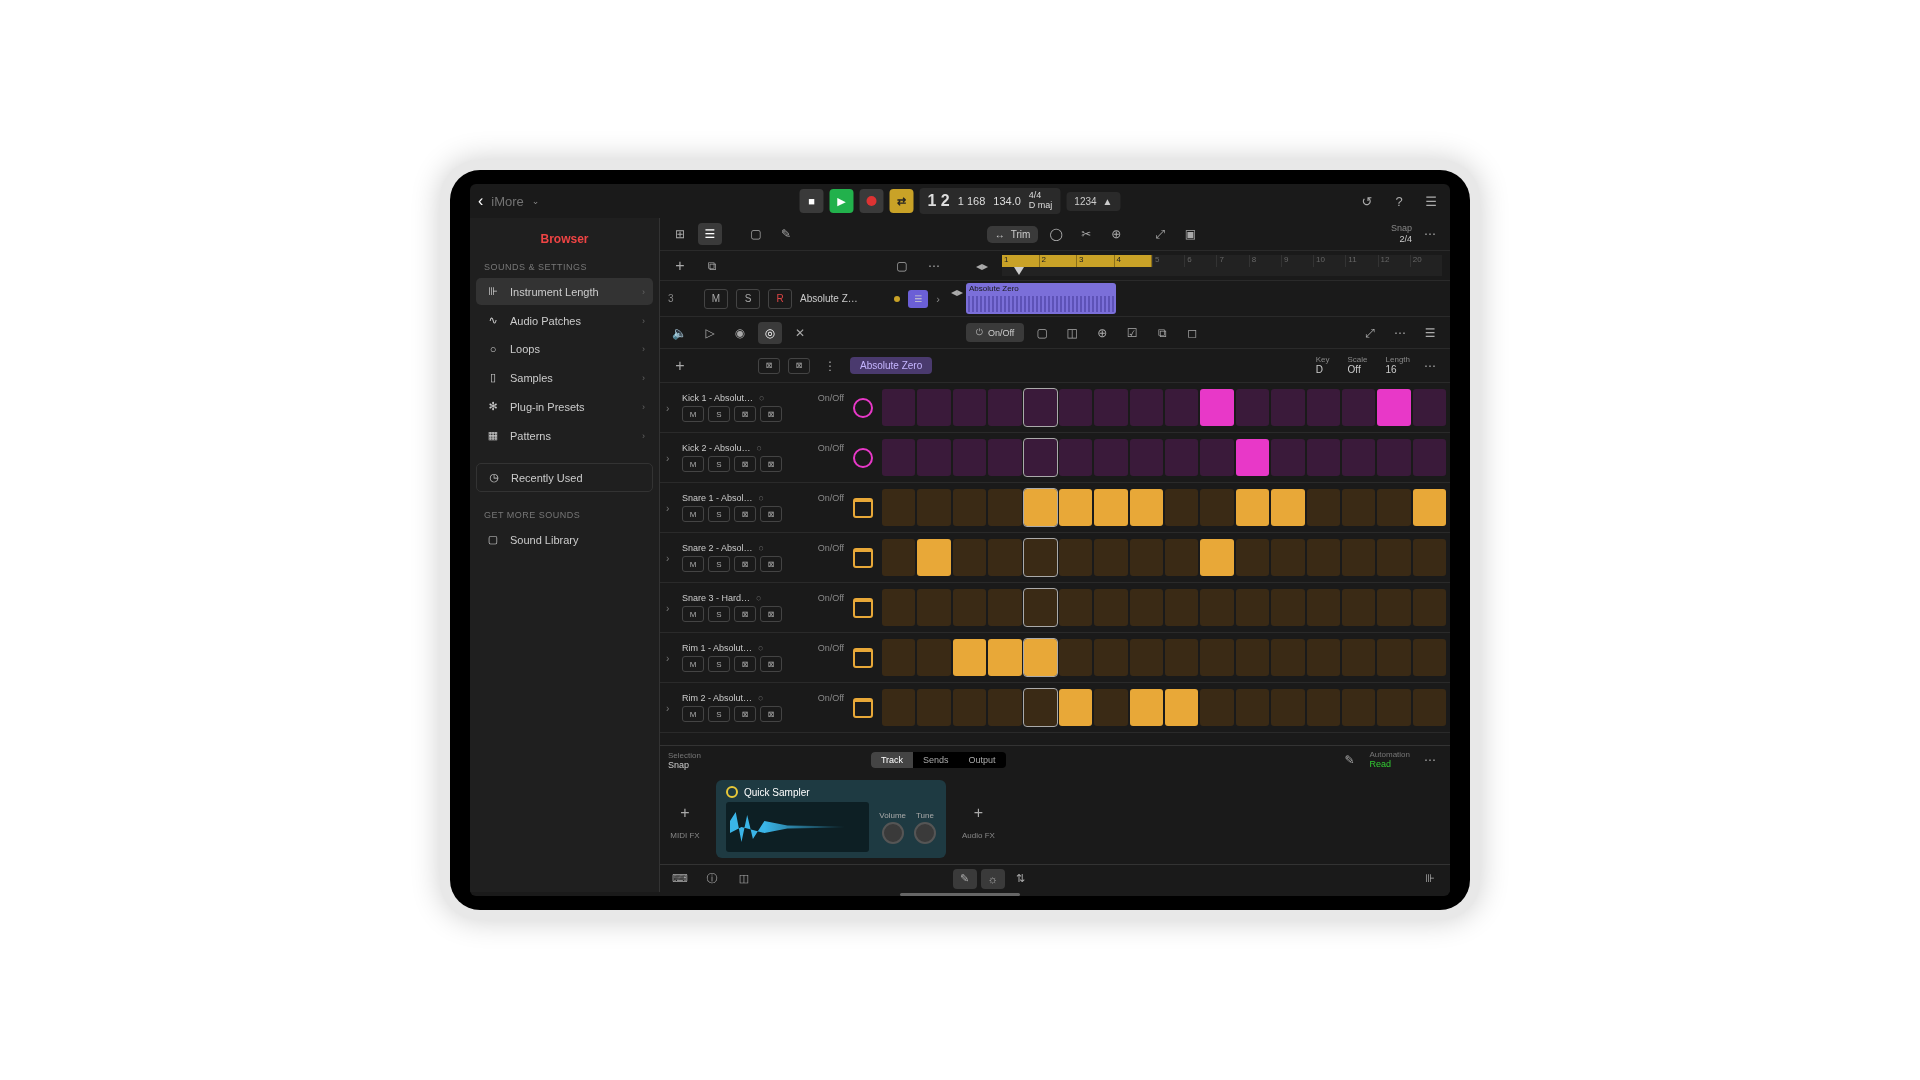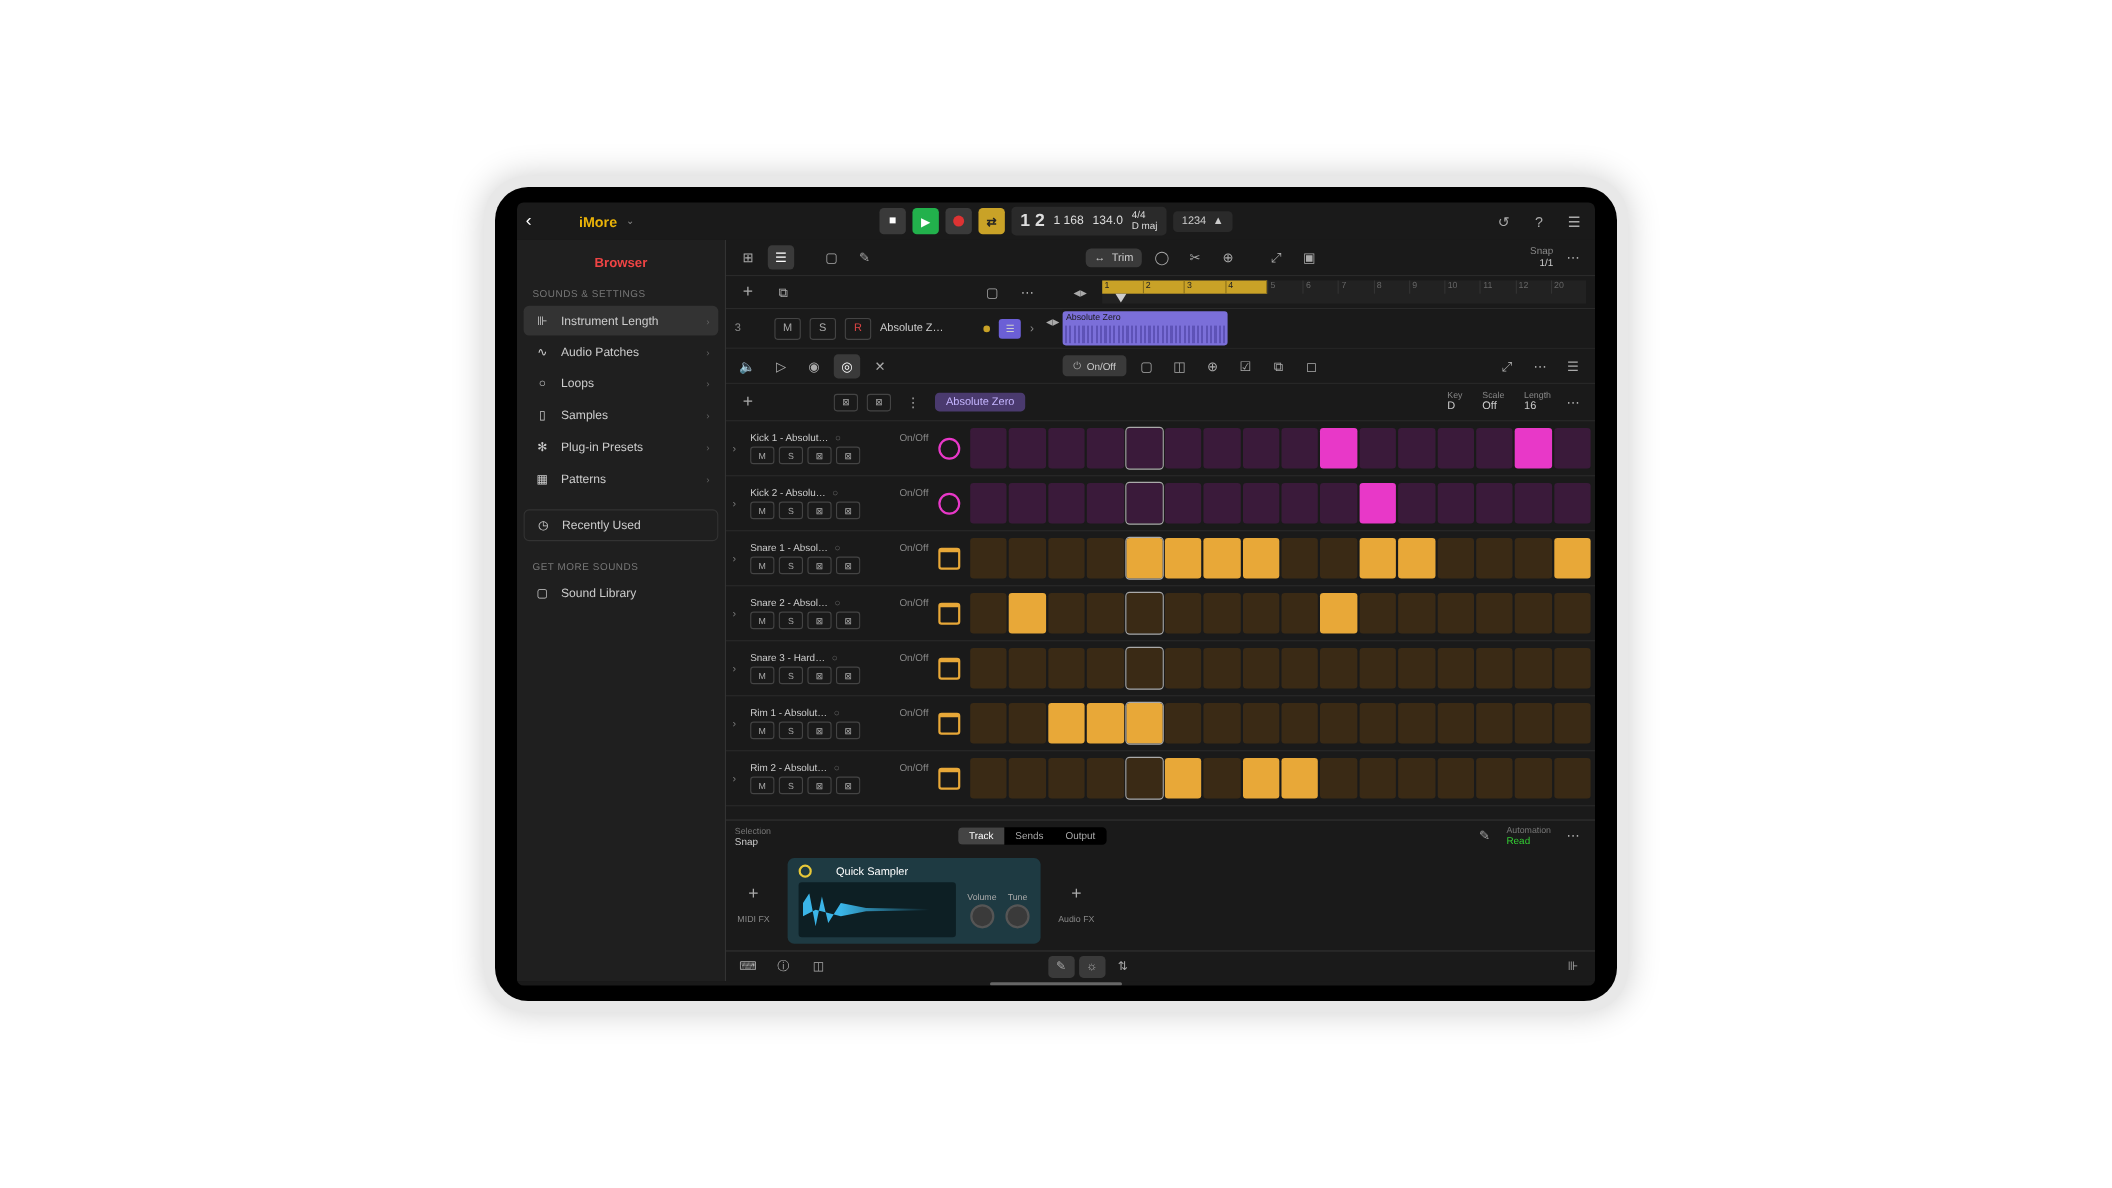--- a/index.html
+++ b/index.html
@@ -6,21 +6,21 @@
 body { background: #fff; display: flex; align-items: center; justify-content: center; width: 1920px; height: 1080px; }
 .ipad-frame { width: 1040px; height: 760px; background: #e8e8e8; border-radius: 38px; padding: 10px; box-shadow: 0 0 30px rgba(0,0,0,0.2); }
 .ipad-bezel { width: 100%; height: 100%; background: #000; border-radius: 30px; padding: 14px 20px; }
 .screen { width: 100%; height: 100%; background: #1a1a1a; border-radius: 6px; overflow: hidden; display: flex; flex-direction: column; font-size: 11px; color: #ccc; }
 .status-bar { display: flex; justify-content: space-between; align-items: center; padding: 3px 8px; font-size: 10px; color: #fff; }
 .status-right { display: flex; gap: 6px; align-items: center; }
 .dot-o { width: 7px; height: 7px; border-radius: 50%; background: #ff8800; }
 .top-bar { display: flex; align-items: center; padding: 4px 8px; height: 34px; }
 .top-left { display: flex; align-items: center; gap: 8px; }
 .chev { font-size: 16px; color: #fff; }
-.project-name { font-size: 13px; color: #eab308; font-weight: 700; margin-left: 35px; }
+.project-name { font-size: 13px; color: #737373; font-weight: 400; }
 .dd { font-size: 9px; color: #888; }
 .top-center { display: flex; align-items: center; gap: 6px; margin-left: auto; margin-right: auto; position: absolute; left: 50%; transform: translateX(-50%); }
 .transport-btn { width: 24px; height: 24px; border-radius: 4px; display: flex; align-items: center; justify-content: center; font-size: 11px; }
 .btn-stop { background: #3a3a3a; color: #fff; }
 .btn-play { background: #22b14c; color: #fff; }
 .btn-rec { background: #3a3a3a; }
 .rec-dot { width: 10px; height: 10px; border-radius: 50%; background: #d33; }
 .btn-loop { background: #c9a227; color: #222; font-weight: bold; }
 .lcd { background: #2a2a2a; border-radius: 4px; padding: 3px 8px; display: flex; align-items: center; gap: 8px; color: #ddd; font-family: monospace; font-size: 11px; }
 .lcd .big { font-size: 16px; font-weight: 600; }
@@ -92,21 +92,21 @@
 .selection-bar { display: flex; align-items: center; padding: 4px 8px; height: 28px; gap: 8px; font-size: 9px; }
 .sel-label { color: #777; font-size: 8px; }
 .tab-group { display: flex; background: #000000; border-radius: 4px; overflow: hidden; margin: 0 auto; }
 .tab-btn { padding: 3px 10px; font-size: 9px; color: #aaa; }
 .tab-btn.active { background: #444; color: #fff; }
 .auto-read { color: #3c3; font-size: 9px; }
 .plugin-strip { display: flex; align-items: center; gap: 16px; padding: 8px 10px; height: 90px; }
 .fx-slot { display: flex; flex-direction: column; align-items: center; gap: 3px; color: #888; font-size: 8px; }
 .fx-plus { font-size: 16px; color: #aaa; width: 30px; height: 30px; border-radius: 50%; display: flex; align-items: center; justify-content: center; }
 .sampler-card { background: #1e3a42; border-radius: 6px; padding: 6px 10px; display: flex; flex-direction: column; gap: 4px; width: 230px; height: 78px; }
-.sampler-title { display: flex; align-items: center; gap: 22px; font-size: 10px; color: #fff; }
+.sampler-title { display: flex; align-items: center; gap: 6px; font-size: 10px; color: #fff; }
 .sampler-pwr { width: 12px; height: 12px; border-radius: 50%; border: 2px solid #e8c838; }
 .sampler-body { display: flex; gap: 10px; flex: 1; }
 .waveform { flex: 1; background: #0d1f24; border-radius: 3px; position: relative; overflow: hidden; }
 .wave-shape { position: absolute; left: 4px; top: 50%; width: 80%; height: 60%; transform: translateY(-50%); background: linear-gradient(90deg, #3ab5e8 0%, #3ab5e8 30%, transparent 100%); clip-path: polygon(0 30%, 5% 0%, 10% 100%, 15% 10%, 20% 90%, 30% 30%, 50% 45%, 100% 48%, 100% 52%, 50% 55%, 30% 70%, 20% 60%, 10% 50%, 0 70%); }
 .knobs { display: flex; gap: 8px; align-items: center; }
 .knob-col { display: flex; flex-direction: column; align-items: center; gap: 2px; font-size: 8px; color: #aaa; }
 .knob { width: 22px; height: 22px; border-radius: 50%; background: #3a3a3a; border: 2px solid #555; }
 .bottom-bar { display: flex; align-items: center; padding: 4px 8px; height: 28px; gap: 8px; border-top: 1px solid #333; }
 .bb-icon { width: 24px; height: 20px; border-radius: 4px; display: flex; align-items: center; justify-content: center; color: #aaa; font-size: 11px; }
 .bb-center { display: flex; gap: 4px; margin: 0 auto; }
@@ -216,21 +216,21 @@
               </div>
       <span class="tool-icon">◯</span>
       <span class="tool-icon">✂</span>
       <span class="tool-icon">⊕</span>
       <span style="width:8px"></span>
       <span class="tool-icon">⤢</span>
       <span class="tool-icon">▣</span>
       <span class="flex-spacer"></span>
       <div class="snap-block">
                 <div>Snap</div>
-                <div style="color:#ccc">1/1</div>
+                <div style="color:#ccc">2/4</div>
               </div>
       <span class="tool-icon">⋯</span>
     </div>
 
     <div class="track-header-row">
       <span class="tool-icon" style="font-size:16px;">+</span>
       <span class="tool-icon">⧉</span>
       <span class="flex-spacer" style="max-width:150px"></span>
       <span class="tool-icon">▢</span>
       <span class="tool-icon">⋯</span>

